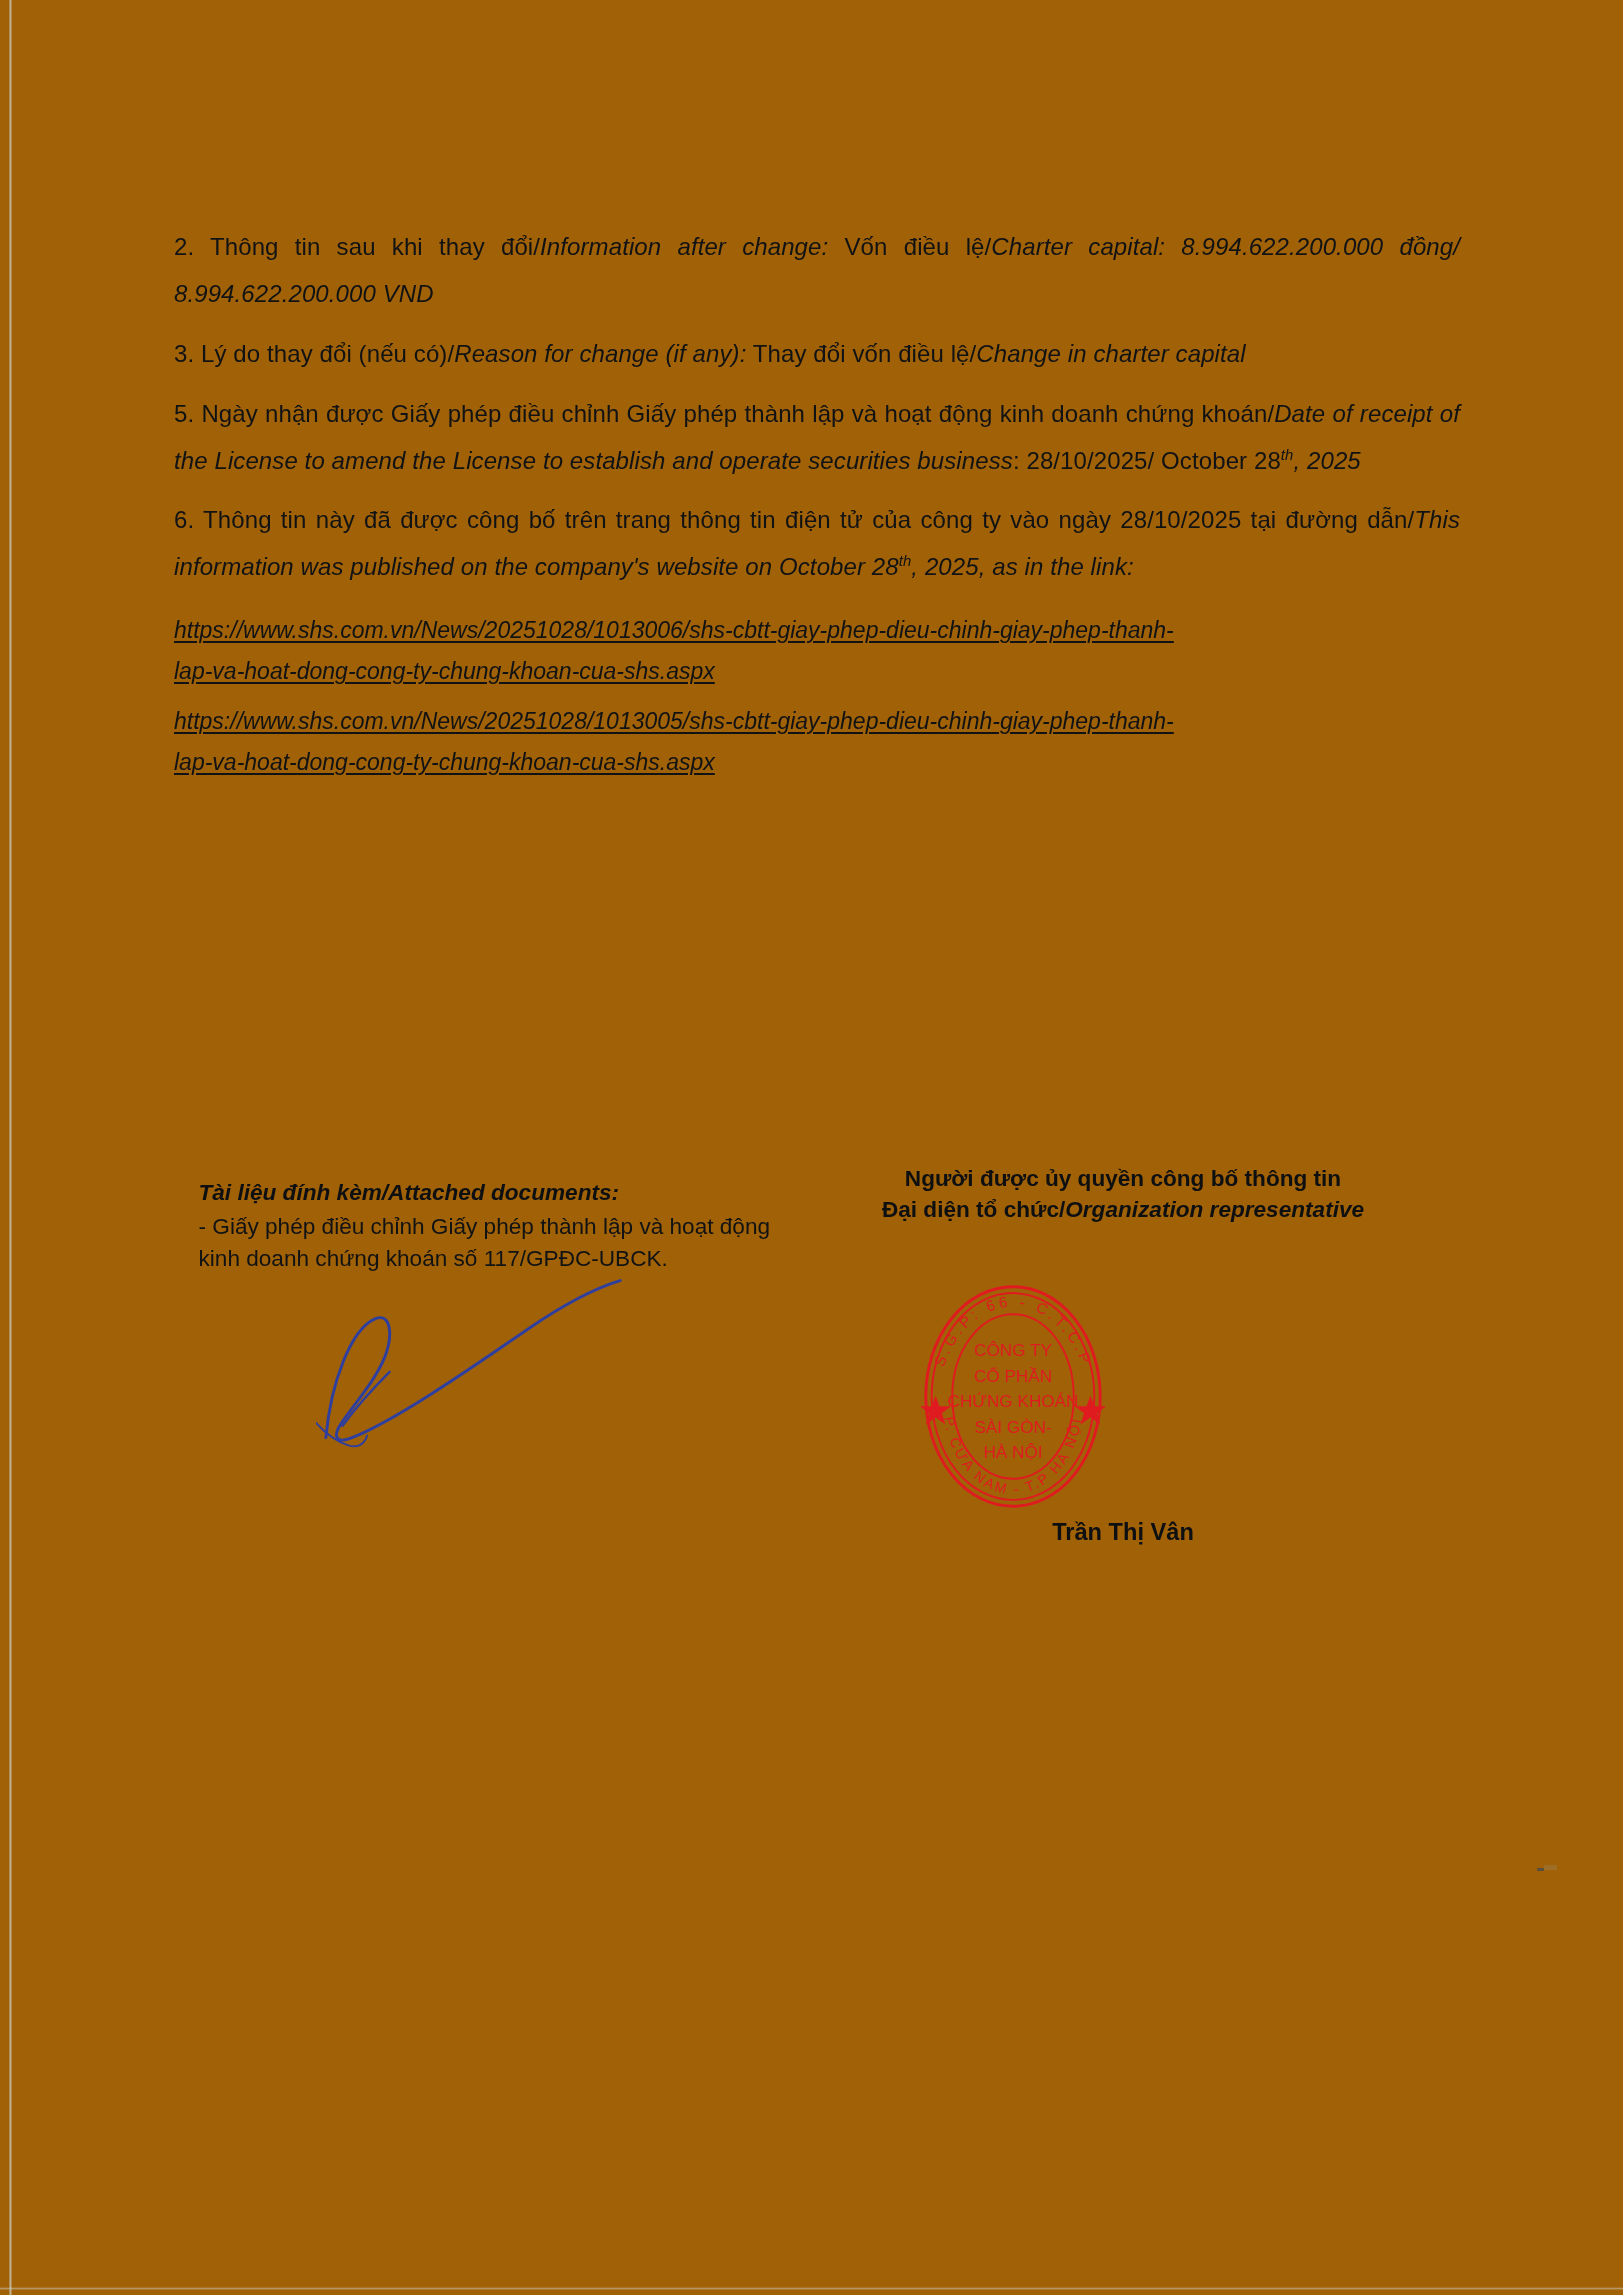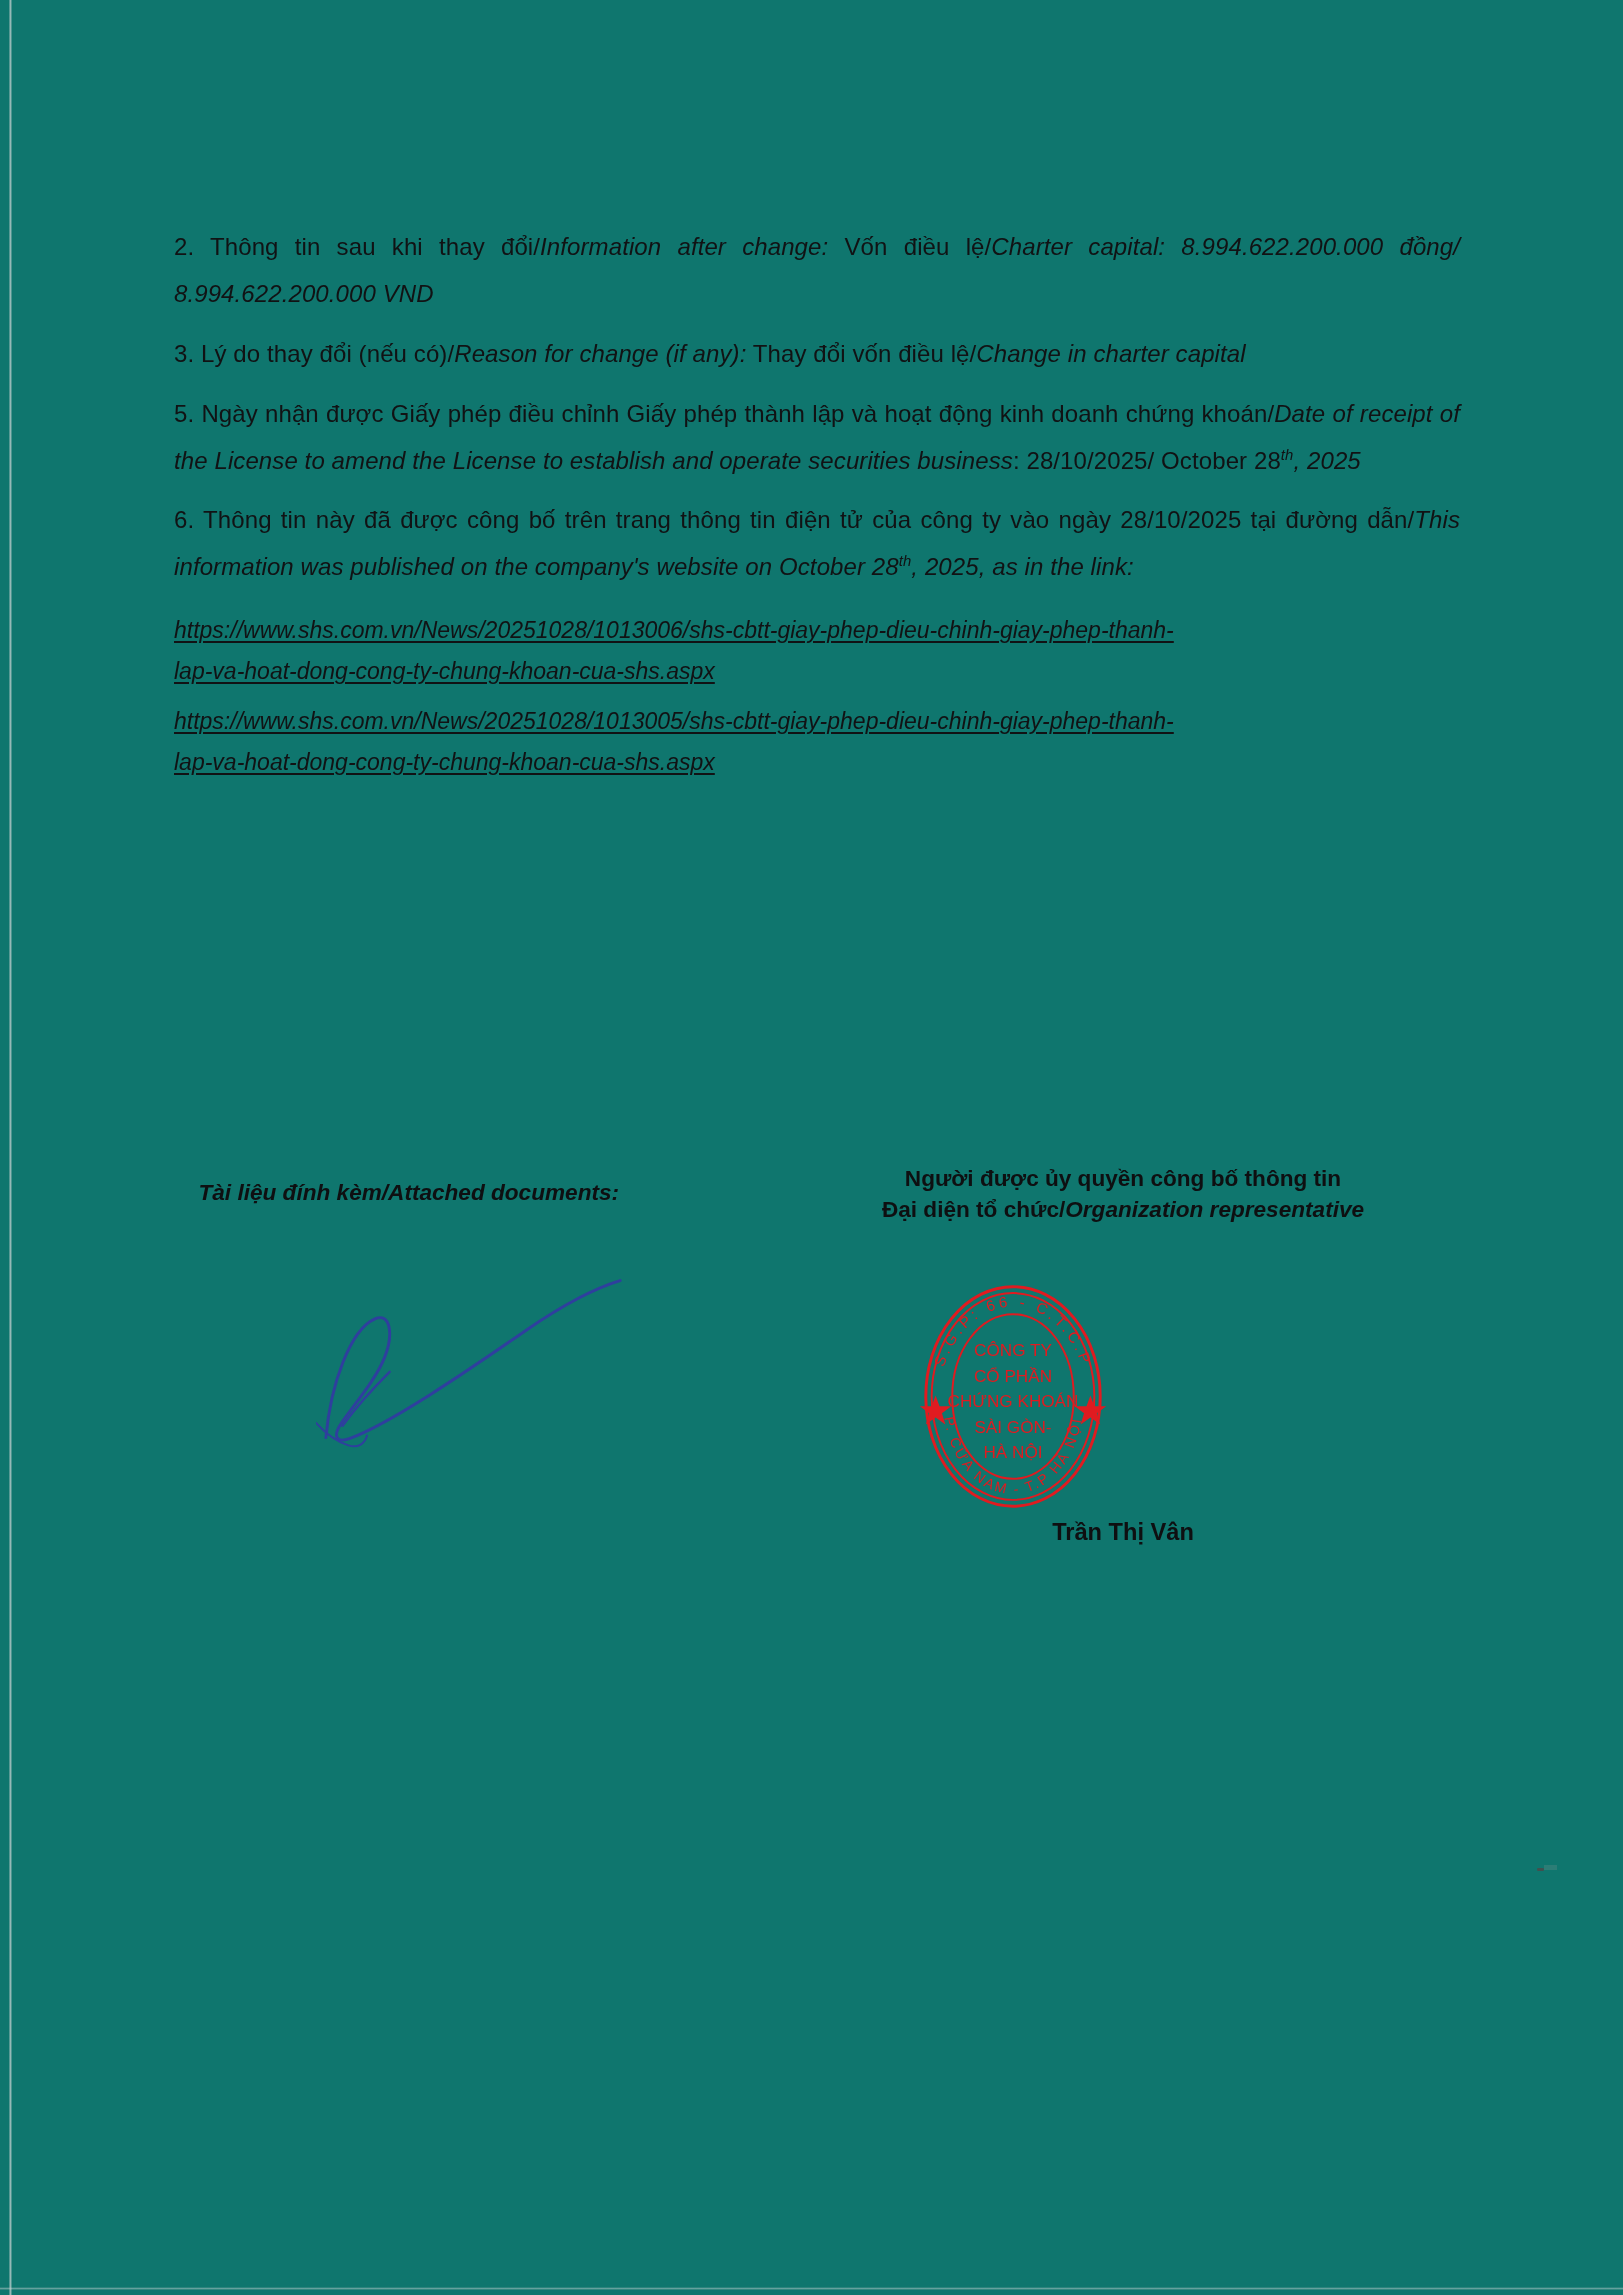--- a/index.html
+++ b/index.html
@@ -7,21 +7,21 @@
     padding: 0;
     background: #ffffff;
   }
   body {
     font-family: "Liberation Sans", sans-serif;
   }
   .page {
     position: relative;
     width: 1623px;
     height: 2295px;
-    background: #0f766e;
+    background: #a16207;
     overflow: hidden;
   }
   
   .scan-edge-left {
     position: absolute;
     left: 8.8px; top: 0;
     width: 3.4px; height: 2295px;
     background: linear-gradient(to right,
        rgba(255,255,255,0) 0%,
        rgba(196,205,205,0.85) 35%,
@@ -216,20 +216,21 @@
         <span class="link-line u">https://www.shs.com.vn/News/20251028/1013005/shs-cbtt-giay-phep-dieu-chinh-giay-phep-thanh-</span>
         <span class="link-line u">lap-va-hoat-dong-cong-ty-chung-khoan-cua-shs.aspx</span>
       </p>
 
   </div>
 
   <div class="sig-area">
 
     <div class="sig-left">
       <p class="att-title">Tài liệu đính kèm/Attached documents:</p>
+      <p class="att-body">- Giấy phép điều chỉnh Giấy phép thành lập và hoạt động kinh doanh chứng khoán số 117/GPĐC-UBCK.</p>
     </div>
 
     <div class="sig-right">
       <div class="rep-line">Người được ủy quyền công bố thông tin</div>
       <div class="rep-line"><span>Đại diện tổ chức/</span><span class="rep-en">Organization representative</span></div>
     </div>
 
     <div class="stamp-wrap">
       <svg class="stamp" viewBox="0 0 420 500">
         <defs>

